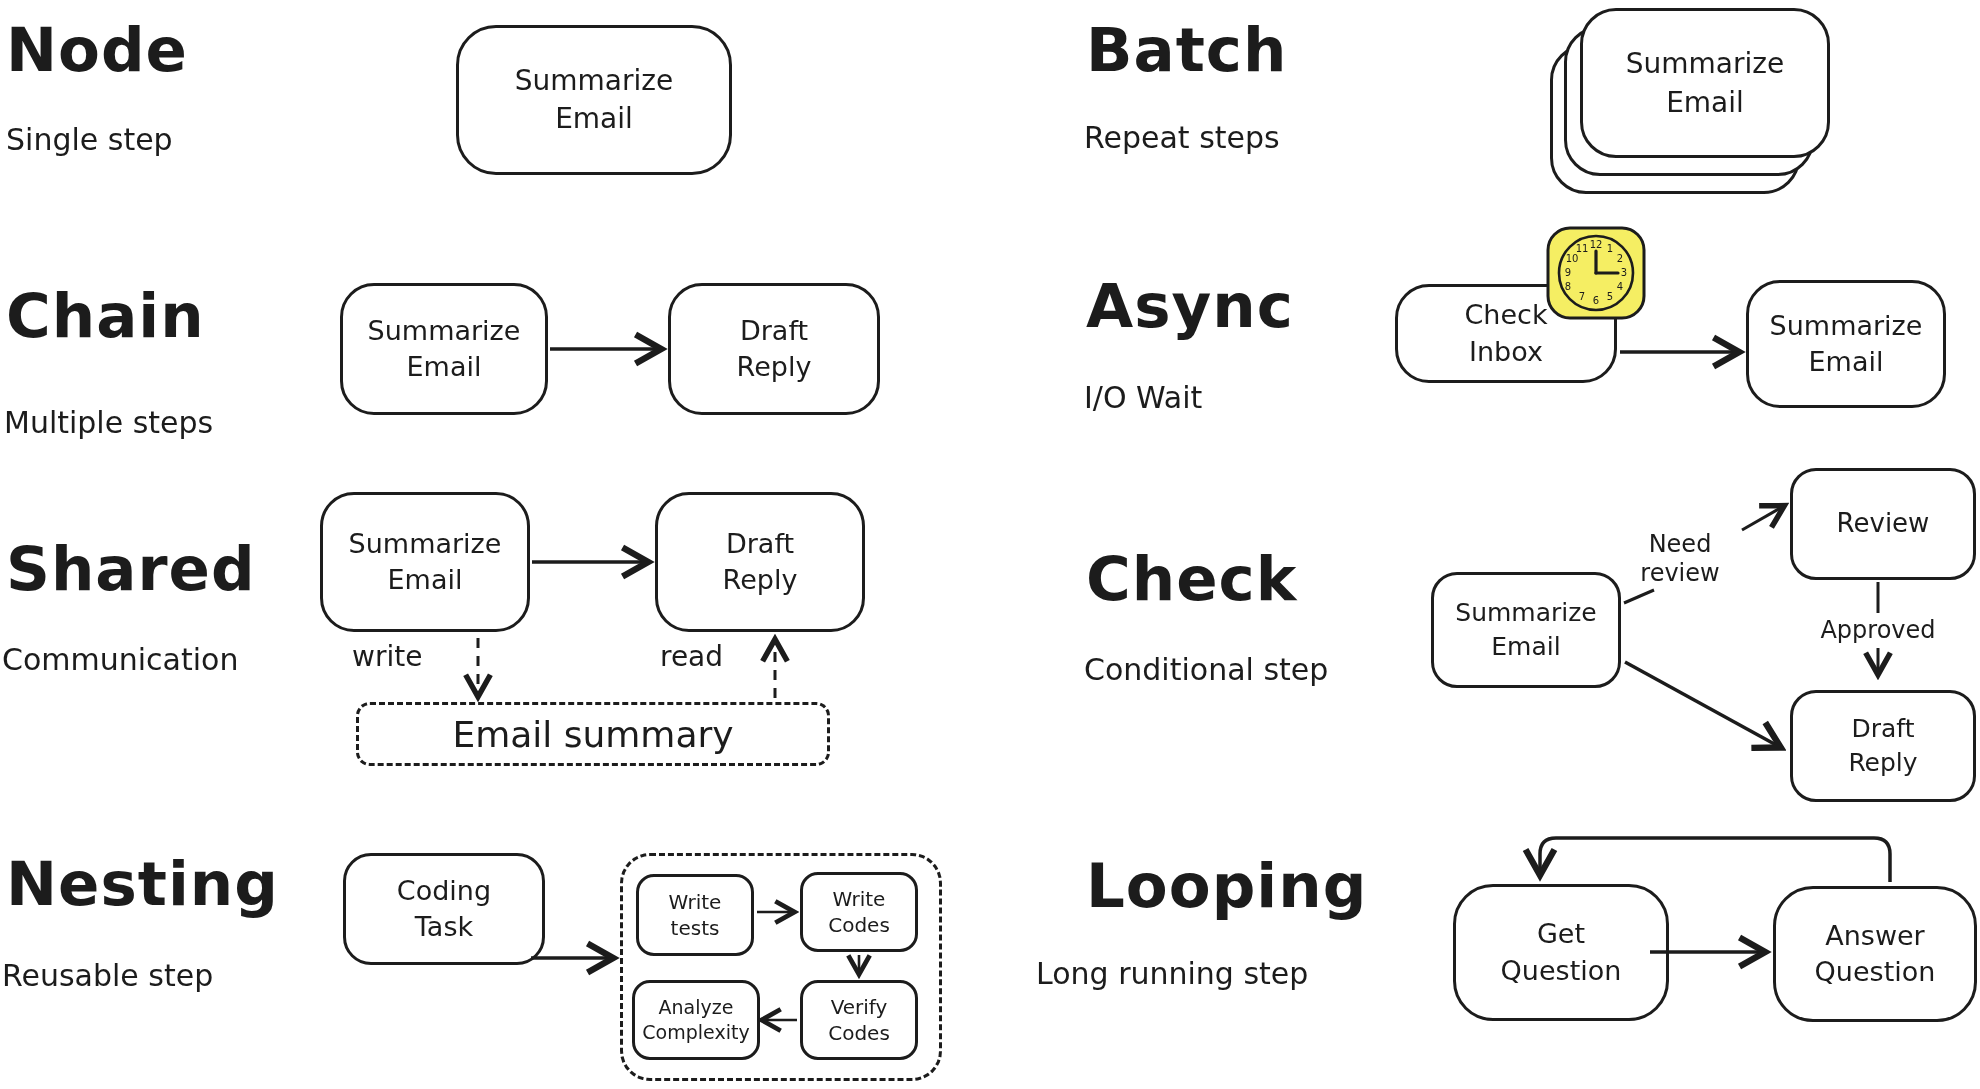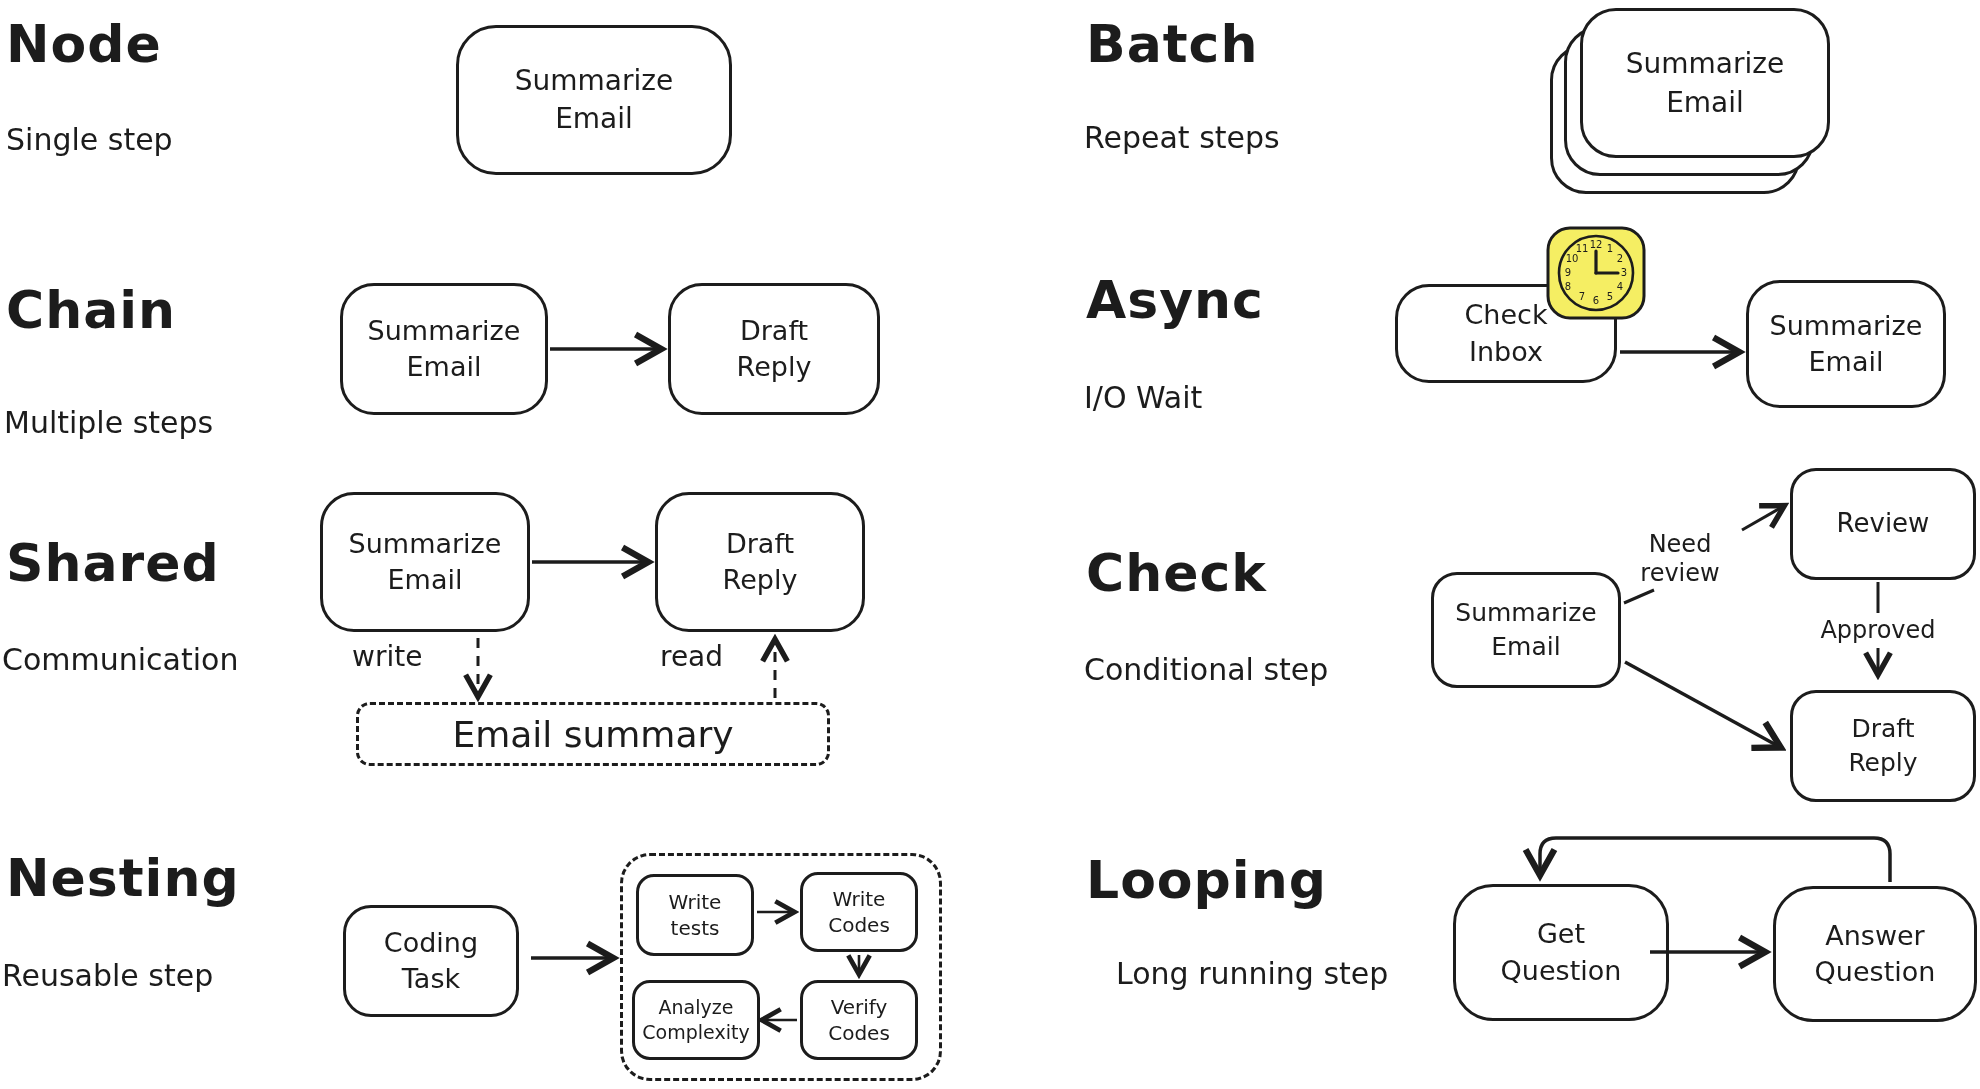--- a/index.html
+++ b/index.html
@@ -1,21 +1,21 @@
 <!DOCTYPE html>
 <html><head>
 <meta charset="utf-8">
 <style>
   html,body{margin:0;padding:0;background:#ffffff;}
   #canvas{
     position:relative;width:1980px;height:1089px;background:#ffffff;overflow:hidden;
     font-family:"DejaVu Sans",sans-serif;color:#1c1c1c;
   }
   .title{
-    position:absolute;font-size:52px;font-weight:700;letter-spacing:1px;
+    position:absolute;font-size:61px;font-weight:700;letter-spacing:1px;
     white-space:nowrap;
   }
   .subtitle{
     position:absolute;font-size:30px;font-weight:400;white-space:nowrap;
   }
   .box{
     position:absolute;border:3.5px solid #1c1c1c;border-radius:34px;background:#ffffff;
     display:flex;align-items:center;justify-content:center;text-align:center;
     white-space:pre-line;font-size:27px;line-height:1.35;z-index:2;box-sizing:border-box;
   }
@@ -69,21 +69,21 @@
     <div class="box" style="left:655px;top:492px;width:210px;height:140px;">Draft
 Reply</div>
     <div class="edge-label" style="left:352px;top:640px;">write</div>
     <div class="edge-label" style="left:660px;top:640px;">read</div>
     <div class="dashed-store" style="left:356px;top:702px;width:474px;height:64px;">Email summary</div>
   </div>
 
   <div>
     <div class="title" style="left:6px;top:848px;">Nesting</div>
     <div class="subtitle" style="left:2px;top:958px;">Reusable step</div>
-    <div class="box" style="left:343px;top:905px;width:176px;height:112px;border-radius:28px;">Coding
+    <div class="box" style="left:343px;top:853px;width:202px;height:112px;border-radius:28px;">Coding
 Task</div>
     <div class="dashed-cluster" style="left:620px;top:853px;width:322px;height:228px;"></div>
     <div class="box small" style="left:636px;top:874px;width:118px;height:82px;">Write
 tests</div>
     <div class="box small" style="left:800px;top:872px;width:118px;height:80px;">Write
 Codes</div>
     <div class="box small" style="left:800px;top:980px;width:118px;height:80px;">Verify
 Codes</div>
     <div class="box small" style="left:632px;top:980px;width:128px;height:80px;font-size:19px;">Analyze
 Complexity</div>
@@ -115,21 +115,21 @@
     <div class="box" style="left:1790px;top:468px;width:186px;height:112px;font-size:26px;border-radius:26px;">Review</div>
     <div class="box" style="left:1790px;top:690px;width:186px;height:112px;font-size:25px;border-radius:26px;">Draft
 Reply</div>
     <div class="edge-label sm" style="left:1622px;top:530px;width:116px;">Need
 review</div>
     <div class="edge-label sm" style="left:1808px;top:616px;width:140px;">Approved</div>
   </div>
 
   <div>
     <div class="title" style="left:1086px;top:850px;">Looping</div>
-    <div class="subtitle" style="left:1116px;top:956px;">Long running step</div>
+    <div class="subtitle" style="left:1036px;top:956px;">Long running step</div>
     <div class="box" style="left:1431px;top:884px;width:216px;height:137px;border-radius:40px;margin-left:22px;">Get
 Question</div>
     <div class="box" style="left:1773px;top:886px;width:204px;height:136px;border-radius:40px;">Answer
 Question</div>
   </div>
 
   <svg class="overlay" width="1980" height="1089" viewBox="0 0 1980 1089">
     <defs>
       <marker id="ah" viewBox="0 0 12 12" refX="9" refY="6" markerWidth="11" markerHeight="11" orient="auto-start-reverse">
         <path d="M2,1.5 L10,6 L2,10.5" fill="none" stroke="#1c1c1c" stroke-width="2"></path>

